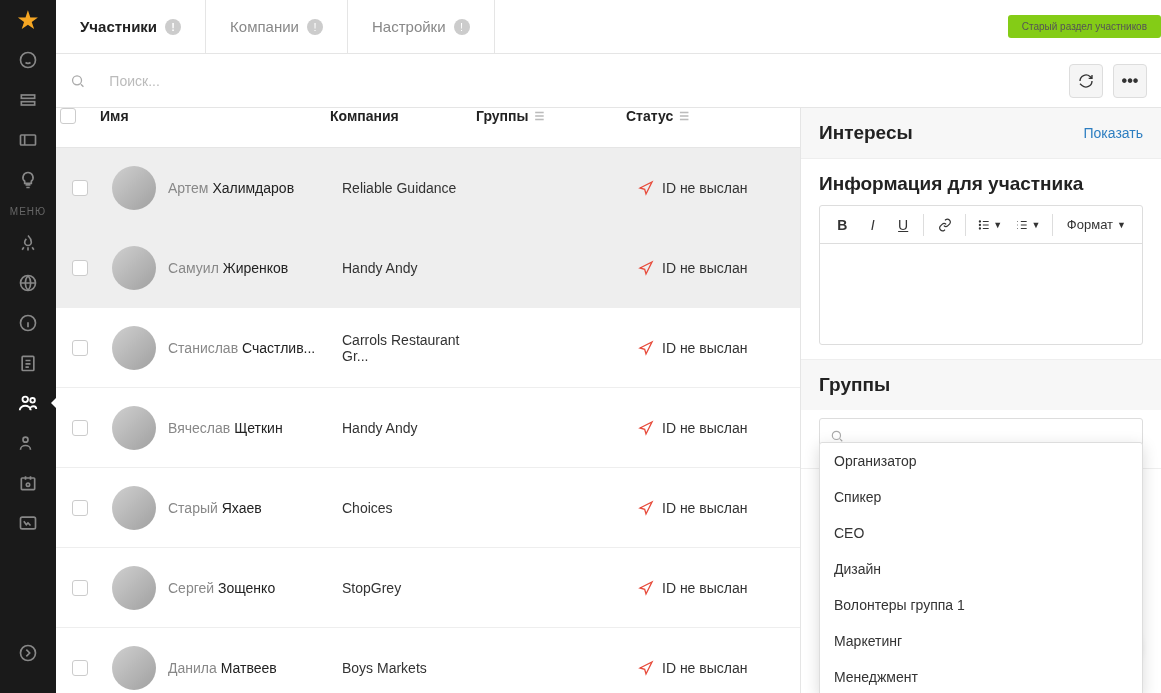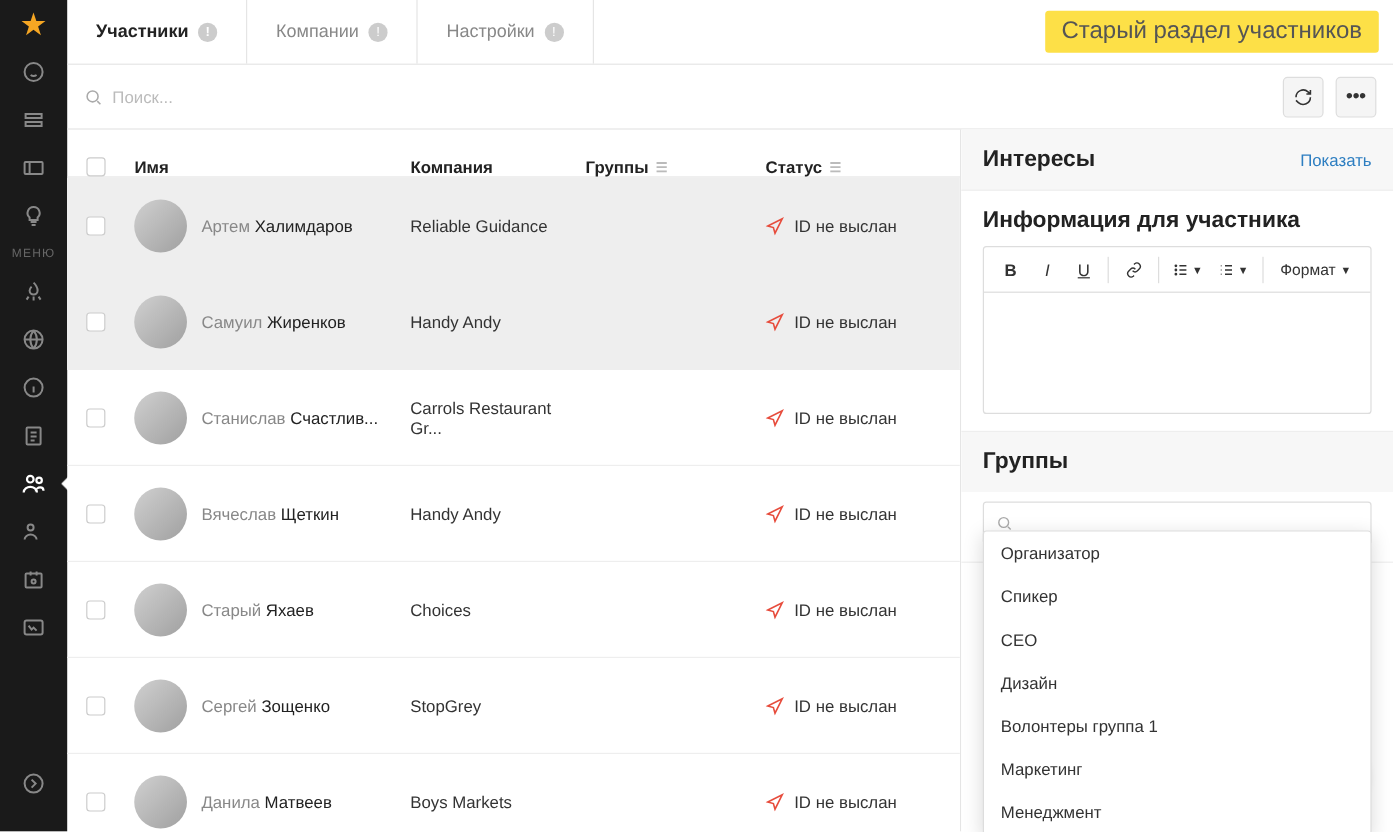--- a/index.html
+++ b/index.html
@@ -5,35 +5,35 @@
 *{box-sizing:border-box;margin:0;padding:0;font-family:"Segoe UI",Arial,sans-serif}
 body{background:#fff;width:1161px;height:693px;overflow:hidden;display:flex}
 .rail{width:56px;background:#1a1a1a;display:flex;flex-direction:column;align-items:center;padding-top:0;color:#888}
 .rail .star{width:56px;height:40px;display:flex;align-items:center;justify-content:center;color:#f5a623;font-size:26px}
 .rail .ri{width:56px;height:40px;display:flex;align-items:center;justify-content:center;font-size:18px;color:#888;cursor:pointer}
 .rail .ri.active{color:#fff;position:relative}
 .rail .ri.active::after{content:"";position:absolute;right:-1px;top:50%;transform:translateY(-50%);border:6px solid transparent;border-right-color:#fff}
 .rail .menu-label{font-size:10px;color:#666;letter-spacing:1px;margin:6px 0}
 .rail .arrow{margin-top:auto;margin-bottom:20px}
 .main{flex:1;display:flex;flex-direction:column;min-width:0}
-.tabs{height:54px;border-bottom:1px solid #e5e5e5;display:flex;align-items:stretch;padding-right:12px}
+.tabs{height:54px;border-bottom:1px solid #e5e5e5;display:flex;align-items:stretch;}
 .tab{padding:0 24px;display:flex;align-items:center;gap:8px;font-size:15px;color:#888;cursor:pointer;border-right:1px solid #e5e5e5}
 .tab.active{color:#222;font-weight:600}
 .tab .dot{width:16px;height:16px;border-radius:50%;background:#ccc;color:#fff;font-size:11px;display:flex;align-items:center;justify-content:center}
 .tabs .spacer{flex:1}
-.old-link{align-self:center;background:#fde047;color:#555;padding:6px 14px;border-radius:3px;font-size:20px;cursor:pointer}
+.old-link{align-self:center;background:#84cc16;color:#555;padding:6px 14px;border-radius:3px;font-size:10px;cursor:pointer}
 .toolbar{height:54px;border-bottom:1px solid #e5e5e5;display:flex;align-items:center;padding:0 14px;gap:10px}
-.search-wrap{flex:1;display:flex;align-items:center;gap:8px;color:#aaa}
+.search-wrap{flex:1;display:flex;align-items:center;gap:24px;color:#aaa}
 .search-wrap input{border:none;outline:none;font-size:14px;width:100%;color:#333}
 .search-wrap input::placeholder{color:#bbb}
 .icon-btn{width:34px;height:34px;border:1px solid #ddd;border-radius:4px;background:#f5f5f5;display:flex;align-items:center;justify-content:center;cursor:pointer;color:#333;font-size:16px}
 .add-btn{background:#3fa93f;color:#fff;border:none;padding:0 18px;height:36px;border-radius:4px;font-size:14px;font-weight:600;cursor:pointer}
 .content{flex:1;display:flex;min-height:0}
 .table-area{flex:1;display:flex;flex-direction:column;min-width:0;border-right:1px solid #e5e5e5}
-.thead{height:40px;border-bottom:1px solid #e5e5e5;display:flex;align-items:flex-end;padding:0 16px;font-size:14px;color:#222;font-weight:600}
+.thead{height:40px;border-bottom:1px solid #e5e5e5;display:flex;align-items:flex-start;padding:0 4px;font-size:14px;color:#222;font-weight:600}
 .col-cb{width:40px}
 .col-name{width:230px}
 .col-company{width:146px}
 .col-group{width:150px;display:flex;align-items:center;gap:6px}
 .col-status{flex:1;display:flex;align-items:center;gap:6px}
 .sort-icon{color:#bbb;font-size:11px}
 .tbody{flex:1;overflow:auto}
 .row{height:80px;border-bottom:1px solid #eee;display:flex;align-items:center;padding:0 16px;font-size:14px;color:#333}
 .row.sel{background:#eeeeee}
 .cb{width:16px;height:16px;border:1px solid #ccc;border-radius:3px;background:#fff;cursor:pointer}

